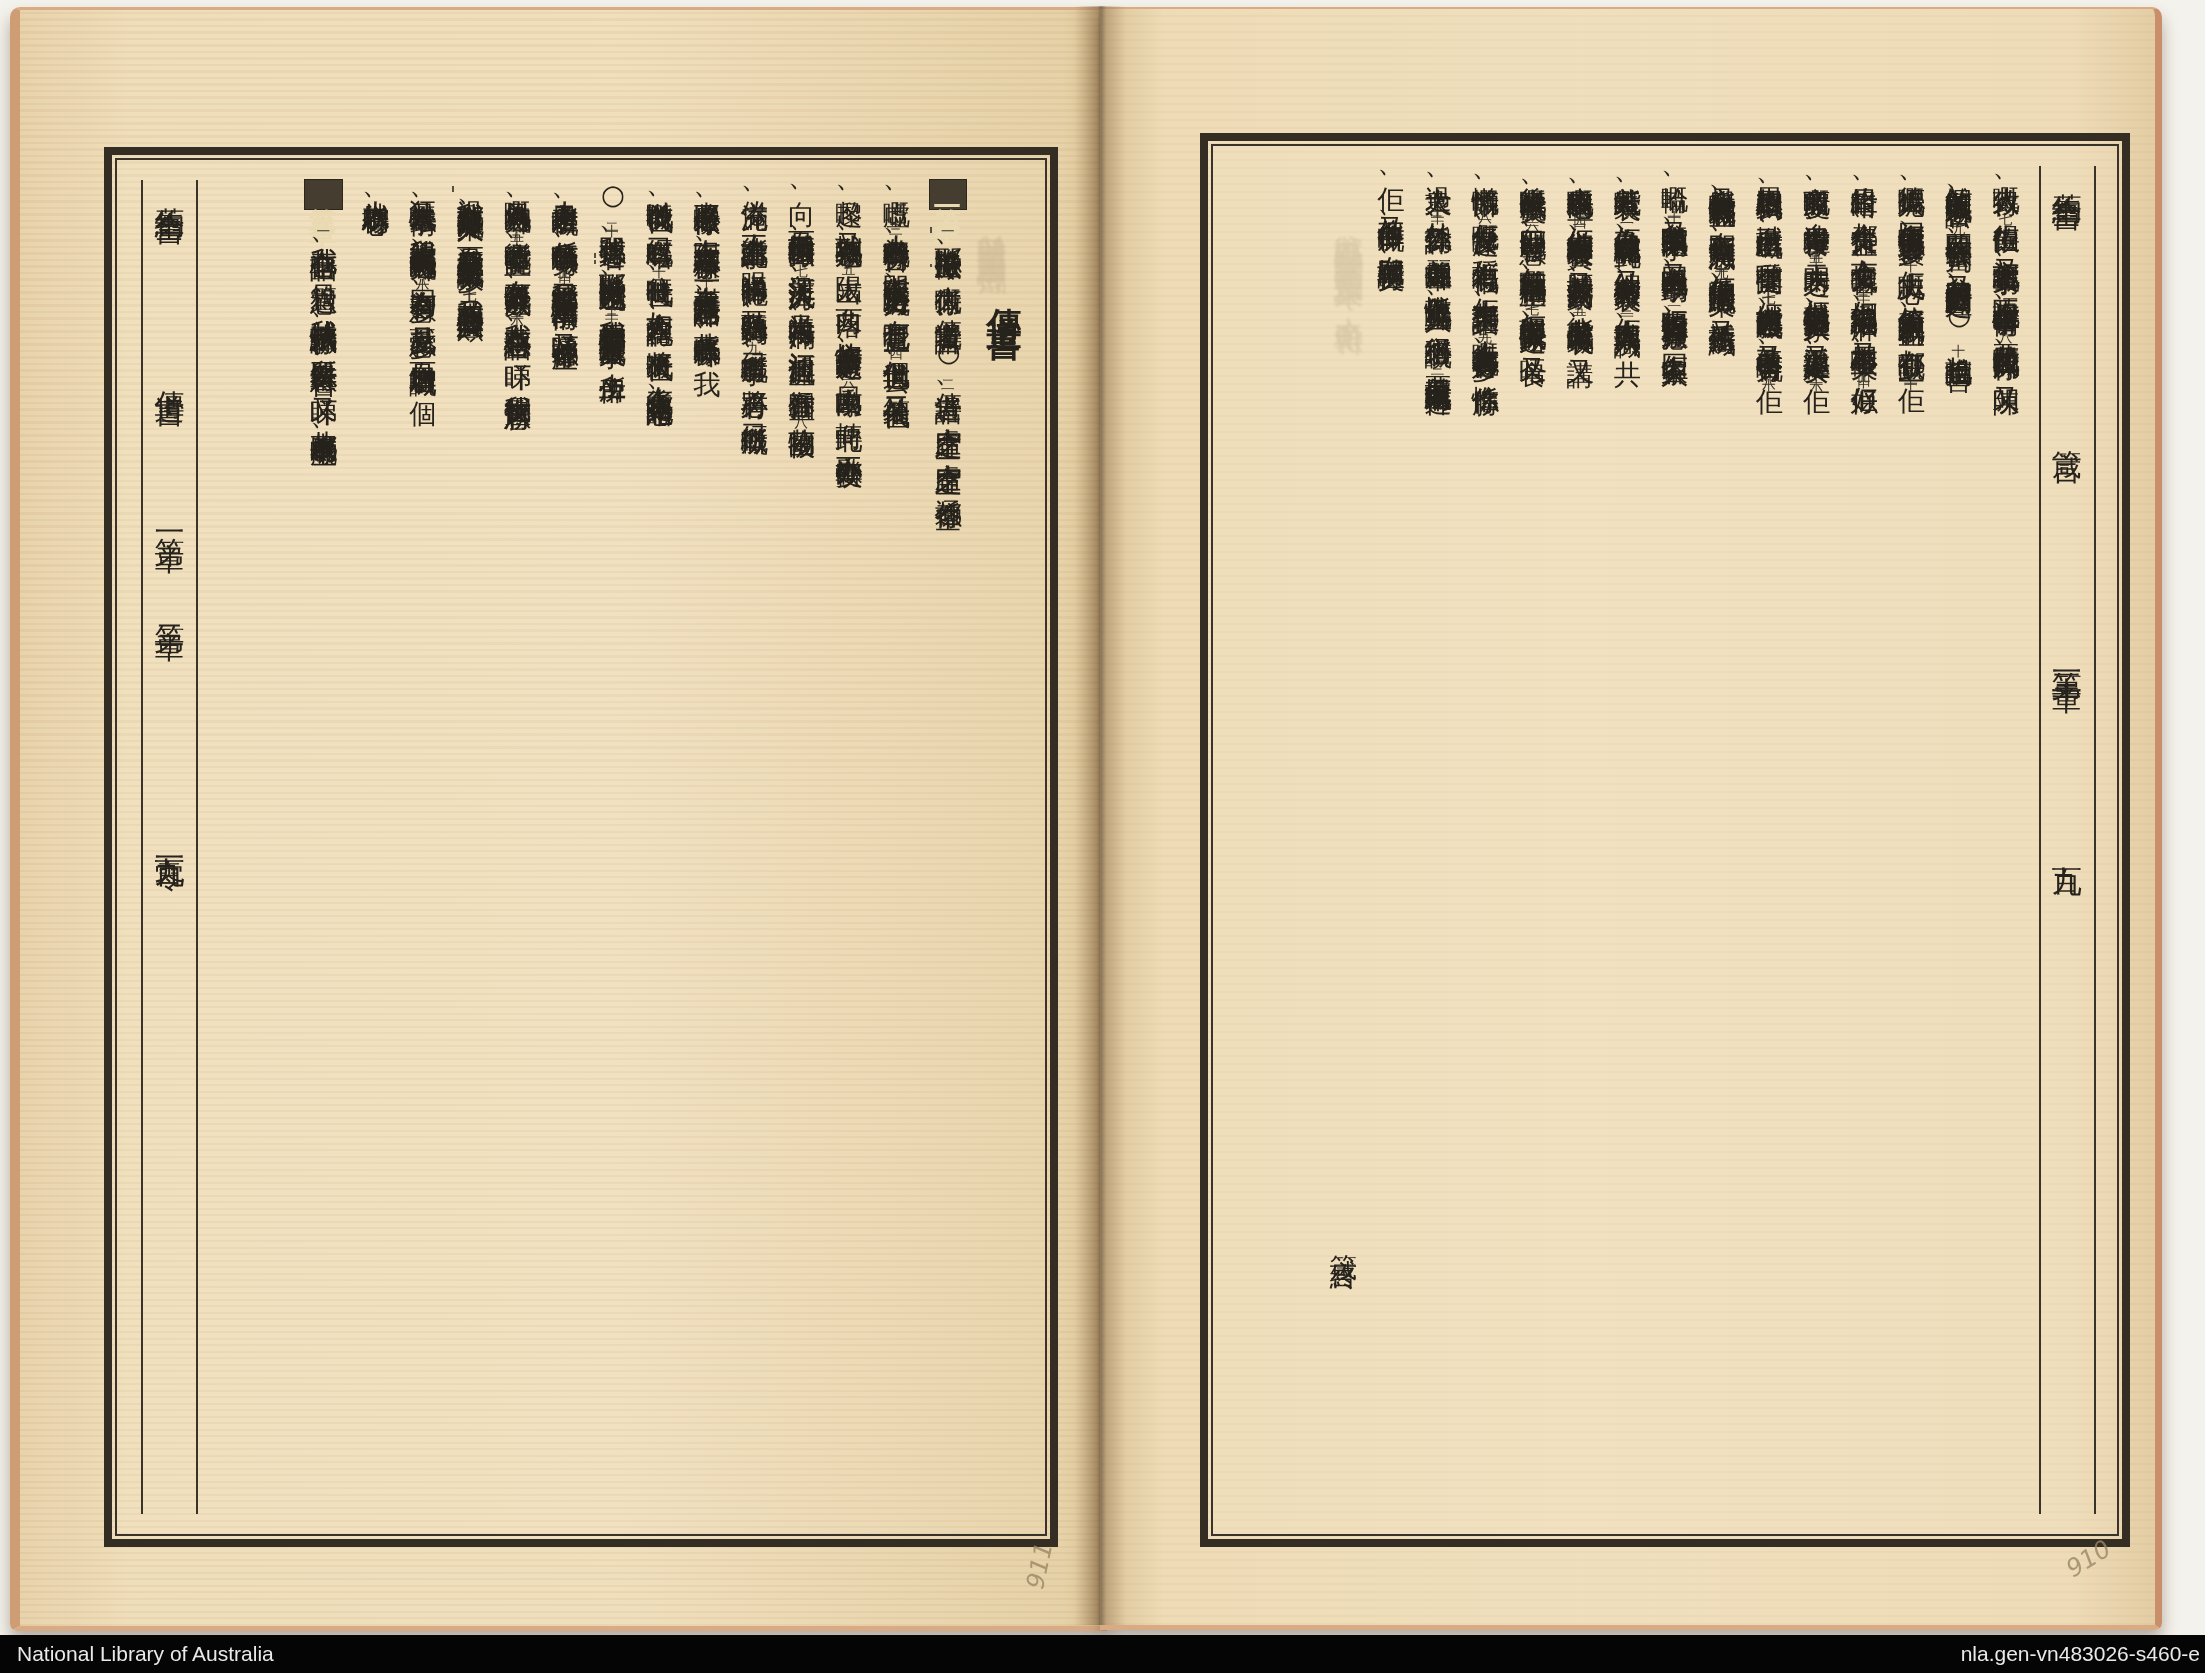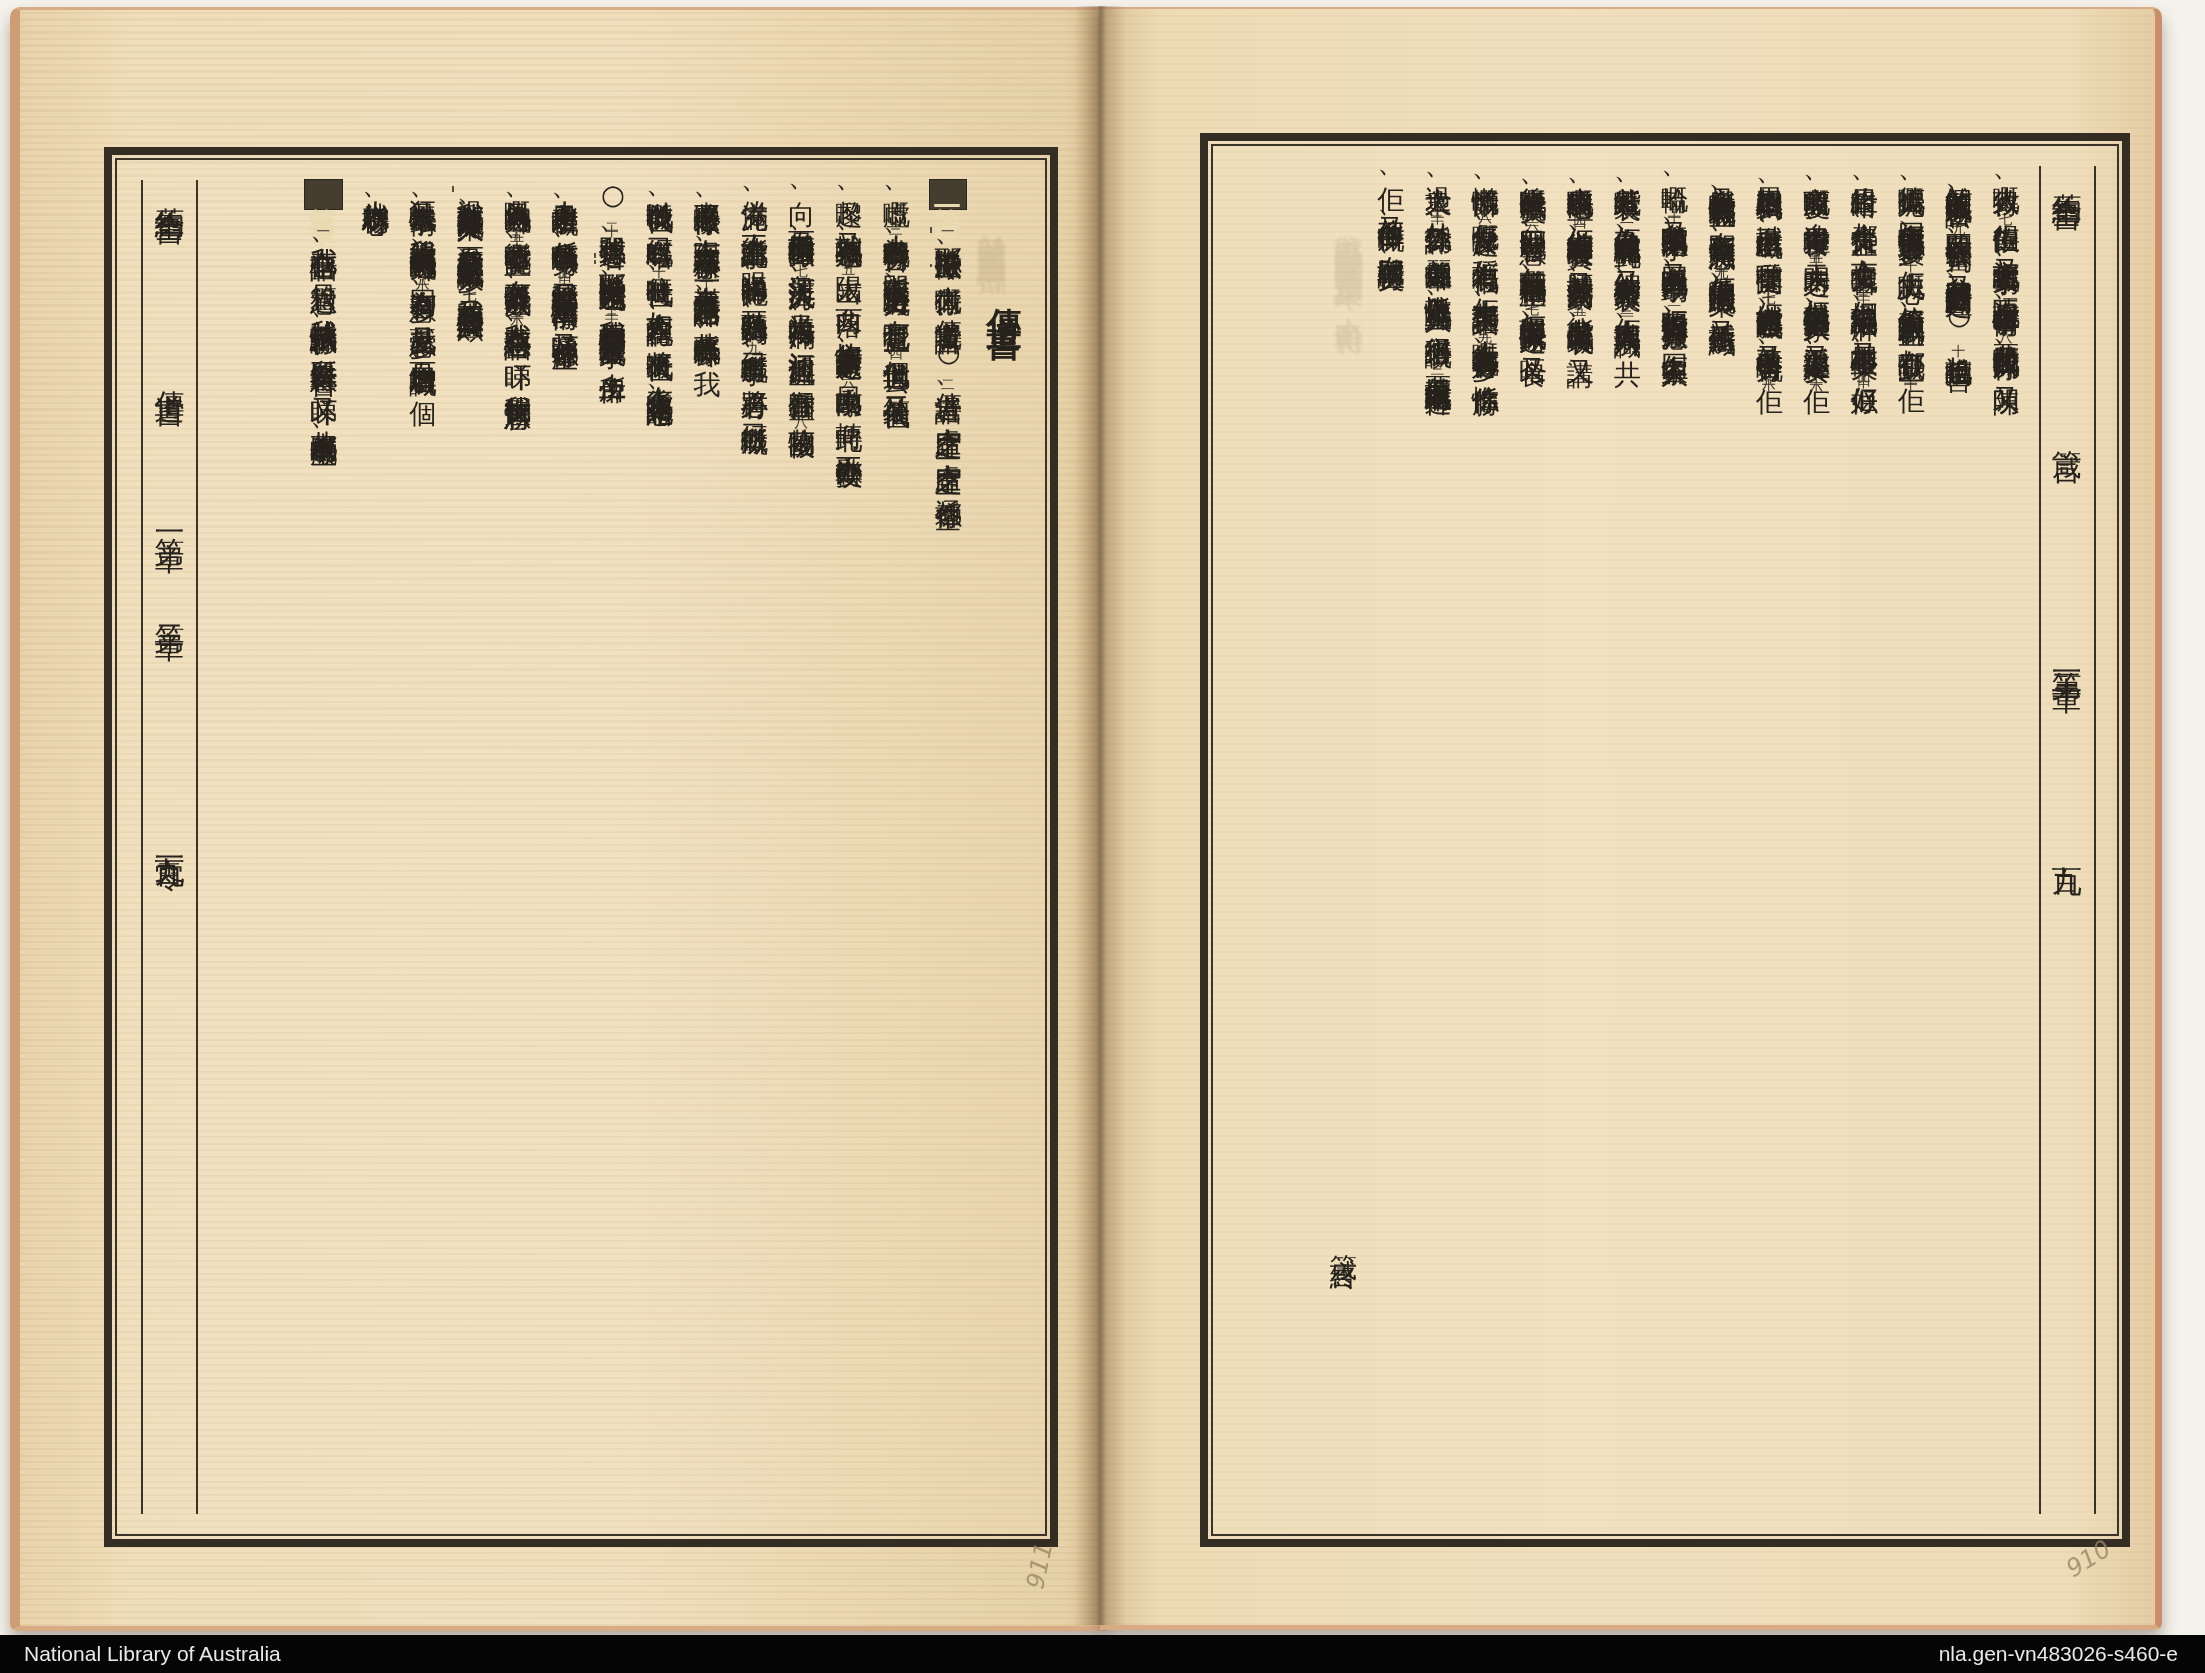--- a/index.html
+++ b/index.html
@@ -84,22 +84,22 @@
     font-family:"DejaVu Sans", sans-serif; opacity:.8;
   }
   .pencil-911 { left:1016px; top:1551px; transform:rotate(-78deg); }
   .pencil-910 { left:2065px; top:1544px; transform:rotate(-32deg); }
   
   .footer-bar {
     position:absolute; left:0; bottom:0; width:2205px; height:38px; background:#050505;
     display:flex; align-items:center; justify-content:space-between;
     color:#e9e9e9; font-family:"Liberation Sans", sans-serif; font-size:21px;
   }
-  .footer-bar .left-text  { padding-left:24px;  }
-  .footer-bar .right-text { padding-right:27px; }
+  .footer-bar .left-text  { padding-left:17px;  }
+  .footer-bar .right-text { padding-right:5px; }
 </style>
 </head>
 <body>
 
 <div class="book-area">
 
   <div class="page page-left">
     <div class="frame">
       <div class="frame-inner">
         <div class="bleed">雔個的遺落孤寒人嘅告訟、</div>

